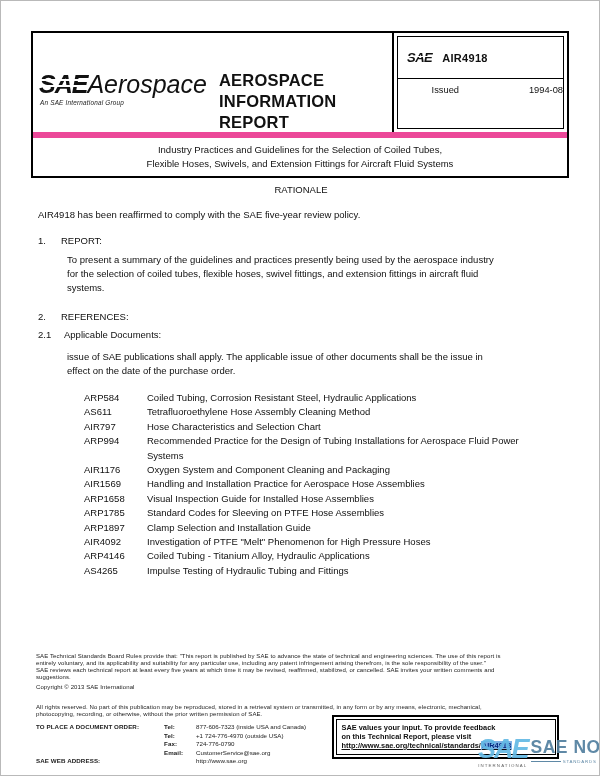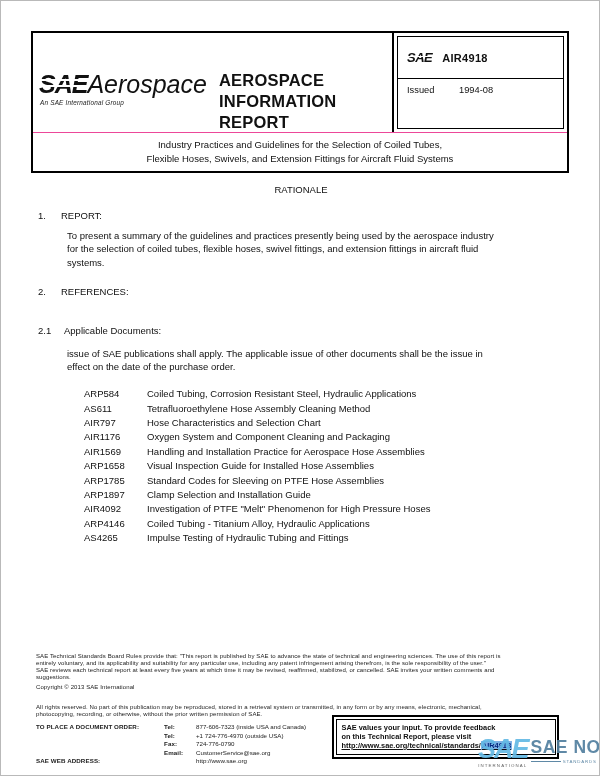--- a/index.html
+++ b/index.html
@@ -18,29 +18,29 @@
   .logo-aero { font-size:25px; font-style:italic; letter-spacing:0px; }
   .logo-tagline { position:absolute; left:7px; top:36px; font-size:6.4px; font-style:italic; color:#222; letter-spacing:0.2px; }
   .report-type { position:absolute; left:186px; top:7px; font-size:16.5px; font-weight:bold; line-height:21px; letter-spacing:0.2px; }
   .doc-cell { width:175px; border-left:2px solid #000; padding:3px; }
   .doc-inner { border:1.5px solid #000; height:100%; }
   .doc-num-row { height:42px; display:flex; align-items:center; padding-left:9px; border-bottom:1.5px solid #000; }
   .doc-sae { font-size:13px; font-weight:bold; font-style:italic; letter-spacing:-0.5px; margin-right:10px; position:relative; }
   .doc-sae .stripe { position:absolute; left:0; right:1px; height:1px; background:#fff; top:6px; }
   .doc-number { font-size:11px; font-weight:bold; letter-spacing:0.3px; }
   .doc-dates { padding:5px 0 0 9px; font-size:9.3px; line-height:13px; }
-  .date-row { display:grid; grid-template-columns:52px auto; }
-  .header-title { border-top:1px solid #ec4899; text-align:center; font-size:9.5px; line-height:13.5px; padding:5px 4px 6px; }
+  .date-row { display:grid; grid-template-columns:52px auto;text-align:right; }
+  .header-title { border-top:6px solid #ec4899; text-align:center; font-size:9.5px; line-height:13.5px; padding:5px 4px 6px; }
 
   
   .body { position:absolute; left:30px; top:176px; width:540px; font-size:9.5px; line-height:13.8px; color:#101010; }
   .rationale-h { text-align:center; padding-top:6px; }
   .rationale-t { margin-top:11px; padding-left:7px; }
   .sec { display:flex; padding-left:7px; }
-  .sec-1 { margin-top:12px; } .sec-2 { margin-top:15px; } .sec-21 { margin-top:25px; } .sec-211 { margin-top:12px; }
+  .sec-1 { margin-top:12px; } .sec-2 { margin-top:15px; } .sec-21 { margin-top:4px; } .sec-211 { margin-top:12px; }
   .sec-num { width:23px; flex:none; }
   .sec-num.w-26 { width:26px; } .sec-num.w-35 { width:35px; }
   .para { margin:6px 0 0 36px; max-width:492px; }
   .para-2 { margin-top:9px; }
   .pub-list { margin:13px 0 0 53px; }
   .pub-row { display:flex; min-height:14.4px; line-height:14.4px; }
   .pub-code { width:63px; flex:none; }
   .pub-title { max-width:378px; }
 
   
@@ -100,20 +100,21 @@
       </div>
     </div>
     <div class="header-title">
       <div>Industry Practices and Guidelines for the Selection of Coiled Tubes,</div>
       <div>Flexible Hoses, Swivels, and Extension Fittings for Aircraft Fluid Systems</div>
     </div>
   </div>
 
   <div class="body">
     <div class="rationale-h">RATIONALE</div>
+    <div class="rationale-t">AIR4918 has been reaffirmed to comply with the SAE five-year review policy.</div>
 
     <div class="sec sec-1">
       <span class="sec-num">1.</span>
       <span>REPORT:</span>
     </div>
     <div class="para">
       <div>To present a summary of the guidelines and practices presently being used by the aerospace industry</div>
       <div>for the selection of coiled tubes, flexible hoses, swivel fittings, and extension fittings in aircraft fluid</div>
       <div>systems.</div>
     </div>
@@ -138,20 +139,24 @@
           <span class="pub-code">ARP584</span>
           <span class="pub-title">Coiled Tubing, Corrosion Resistant Steel, Hydraulic Applications</span>
         </div>
       <div class="pub-row">
           <span class="pub-code">AS611</span>
           <span class="pub-title">Tetrafluoroethylene Hose Assembly Cleaning Method</span>
         </div>
       <div class="pub-row">
           <span class="pub-code">AIR797</span>
           <span class="pub-title">Hose Characteristics and Selection Chart</span>
+        </div>
+      <div class="pub-row">
+          <span class="pub-code">ARP994</span>
+          <span class="pub-title">Recommended Practice for the Design of Tubing Installations for Aerospace Fluid Power Systems</span>
         </div>
       <div class="pub-row">
           <span class="pub-code">AIR1176</span>
           <span class="pub-title">Oxygen System and Component Cleaning and Packaging</span>
         </div>
       <div class="pub-row">
           <span class="pub-code">AIR1569</span>
           <span class="pub-title">Handling and Installation Practice for Aerospace Hose Assemblies</span>
         </div>
       <div class="pub-row">

